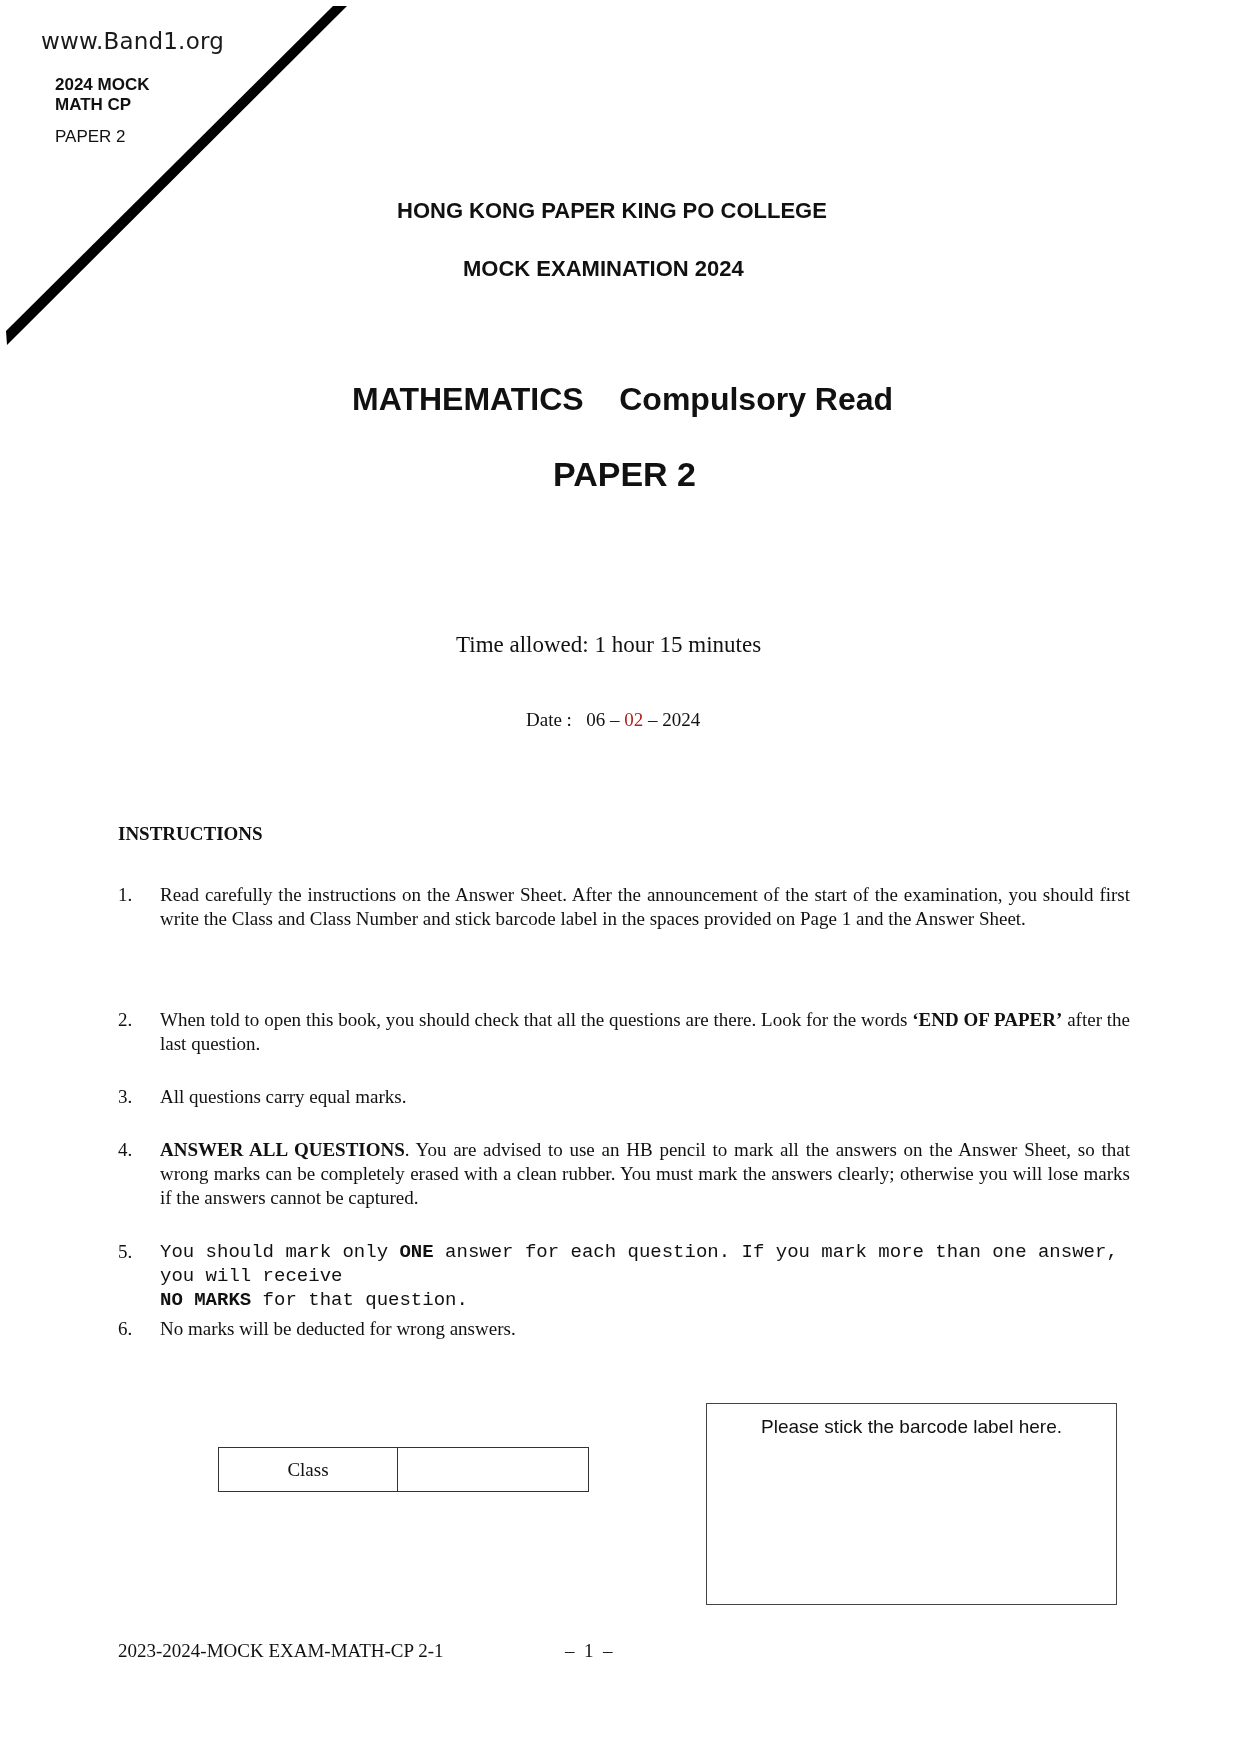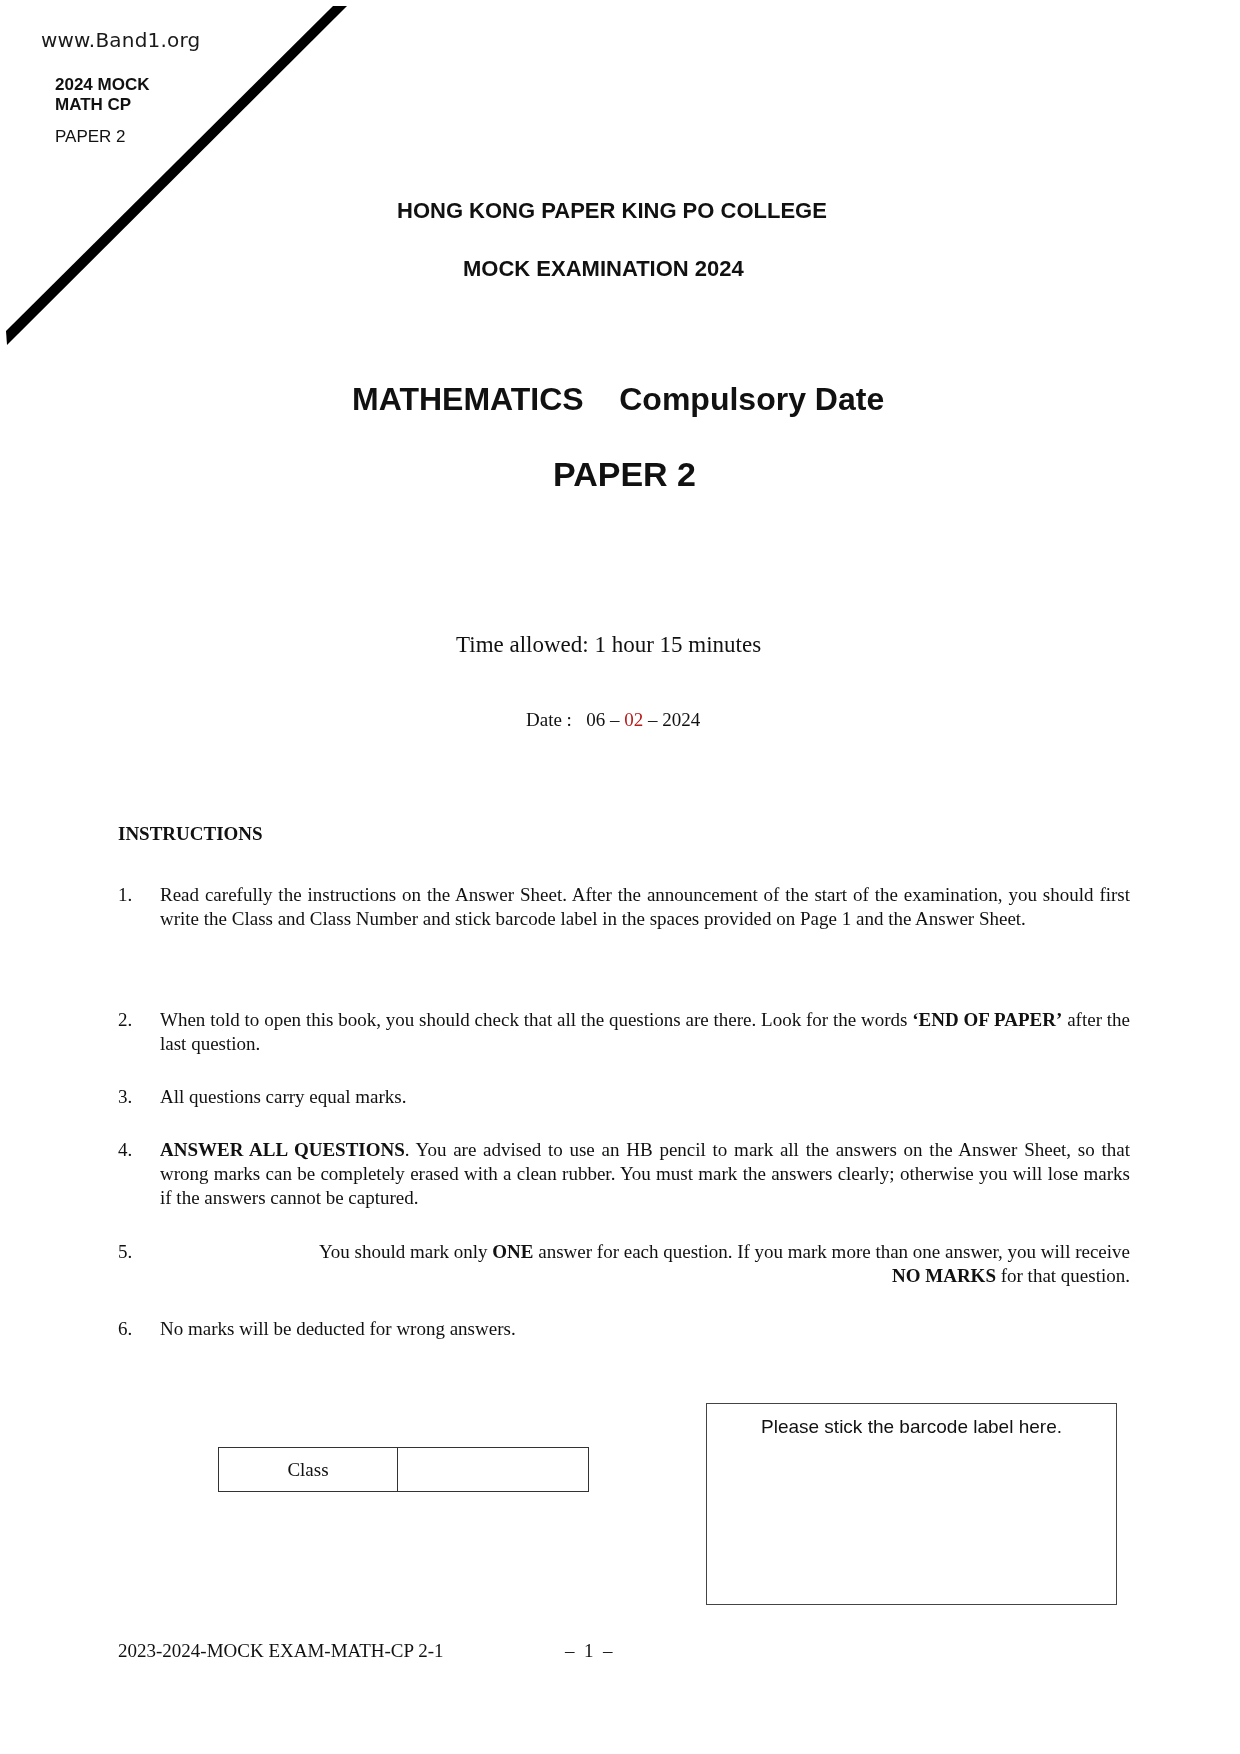--- a/index.html
+++ b/index.html
@@ -1,35 +1,35 @@
 <!DOCTYPE html>
 <html><head>
   <meta charset="utf-8">
   <style>
     html, body { margin: 0; padding: 0; background: #ffffff; }
     body { width: 1240px; height: 1754px; position: relative; overflow: hidden; color: #111; }
     .abs { position: absolute; }
     .sans { font-family: "Liberation Sans", sans-serif; }
     .serif { font-family: "Liberation Serif", serif; }
     .stripe { position: absolute; left: 0; top: 0; width: 360px; height: 360px; }
-    .watermark { left: 41px; top: 28px; font-family: "DejaVu Sans", sans-serif; font-size: 20px; color: #1a1a1a; letter-spacing: 0.2px; }
+    .watermark { left: 41px; top: 28px; font-family: "DejaVu Sans", sans-serif; font-size: 23px; color: #1a1a1a; letter-spacing: 0.2px; }
     .corner-l1 { left: 55px; top: 75px; font-size: 17px; font-weight: bold; line-height: 20px; }
     .corner-l3 { left: 55px; top: 127px; font-size: 17px; }
     .school { top: 198px; font-size: 22px; font-weight: bold; left: 397px; width: auto; }
     .mockex { top: 256px; font-size: 22px; font-weight: bold; left: 463px; width: auto; }
     .subject { top: 381px; font-size: 32px; font-weight: bold; left: 352px; width: auto; white-space: pre; }
     .paper { top: 455px; font-size: 34px; font-weight: bold; left: 553px; width: auto; }
     .time { top: 632px; font-size: 23px; left: 456px; }
     .date { top: 709px; font-size: 19px; left: 526px; white-space: pre; }
     .date .red { color: #b91c1c; }
     .instr-h { left: 118px; top: 823px; font-size: 19px; font-weight: bold; }
     .item { position: absolute; left: 118px; width: 1012px; font-size: 19px; line-height: 24px; }
     .item .num { position: absolute; left: 0; top: 0; }
     .item .txt { position: absolute; left: 42px; width: 970px; text-align: justify; }
-    .item .txt.left { text-align: right; }
+    .item .txt.left { text-align: left; font-family: Liberation Mono, monospace; }
     .b { font-weight: bold; }
     table.cls { position: absolute; left: 218px; top: 1447px; border-collapse: collapse; padding-left: 48px; }
     table.cls td { border: 1.5px solid #333; height: 43px; font-family: "Liberation Serif", serif; font-size: 19px; text-align: center; padding: 0; }
     table.cls td.lbl { width: 178px; }
     table.cls td.val { width: 190px; }
     .barcode { left: 706px; top: 1403px; width: 411px; height: 202px; border: 1.5px solid #444; box-sizing: border-box; }
     .barcode-text { position: absolute; left: 0; width: 100%; top: 12px; text-align: center; font-family: "Liberation Sans", sans-serif; font-size: 19px; }
     .footer-code { left: 118px; top: 1640px; font-size: 19px; }
     .footer-page { left: 565px; top: 1640px; font-size: 19px; white-space: pre; }
   </style>
@@ -42,21 +42,21 @@
 
 <div class="abs watermark">www.Band1.org</div>
 <div class="abs sans corner-l1">
   <div>2024 MOCK</div>
   <div>MATH CP</div>
 </div>
 <div class="abs sans corner-l3">PAPER 2</div>
 
 <div class="abs sans school">HONG KONG PAPER KING PO COLLEGE</div>
 <div class="abs sans mockex">MOCK EXAMINATION 2024</div>
-<div class="abs sans subject"><span>MATHEMATICS</span><span>    </span><span>Compulsory Date</span></div>
+<div class="abs sans subject"><span>MATHEMATICS</span><span>    </span><span>Compulsory Read</span></div>
 <div class="abs sans paper">PAPER 2</div>
 
 <div class="abs serif time">Time allowed: 1 hour 15 minutes</div>
 <div class="abs serif date"><span>Date :</span>   <span>06</span><span> – </span><span class="red">02</span><span> – </span><span>2024</span></div>
 
 <div class="abs serif instr-h">INSTRUCTIONS</div>
 
 <div class="item serif" style="top:883px;">
   <span class="num">1.</span>
   <div class="txt">Read carefully the instructions on the Answer Sheet. After the announcement of the start of the examination, you should first write the Class and Class Number and stick barcode label in the spaces provided on Page 1 and the Answer Sheet.</div>

